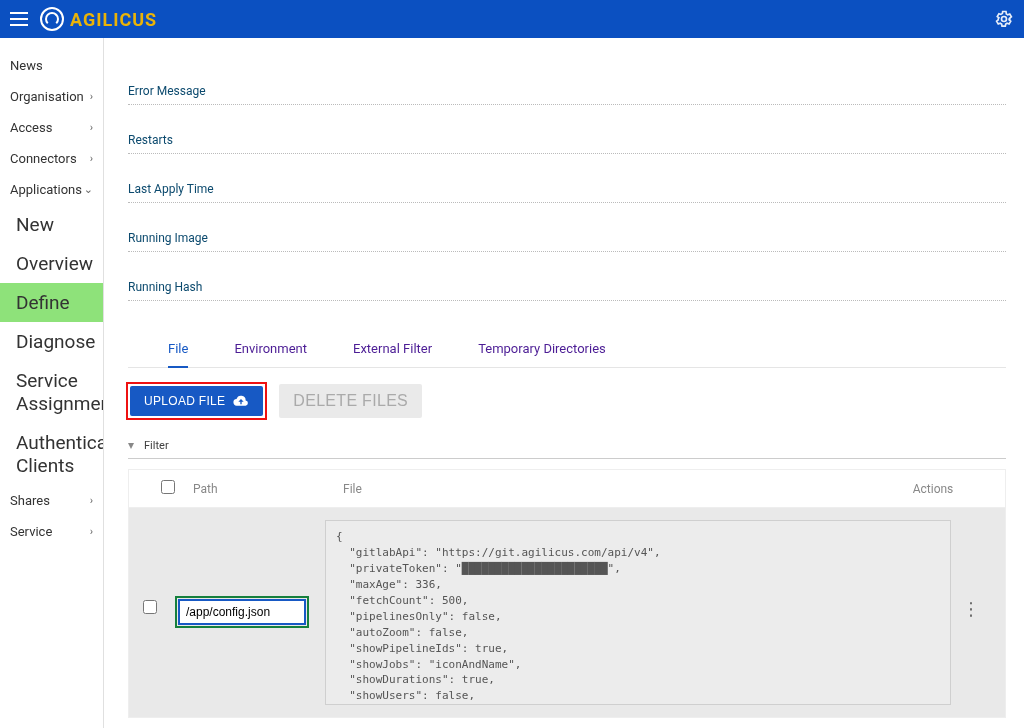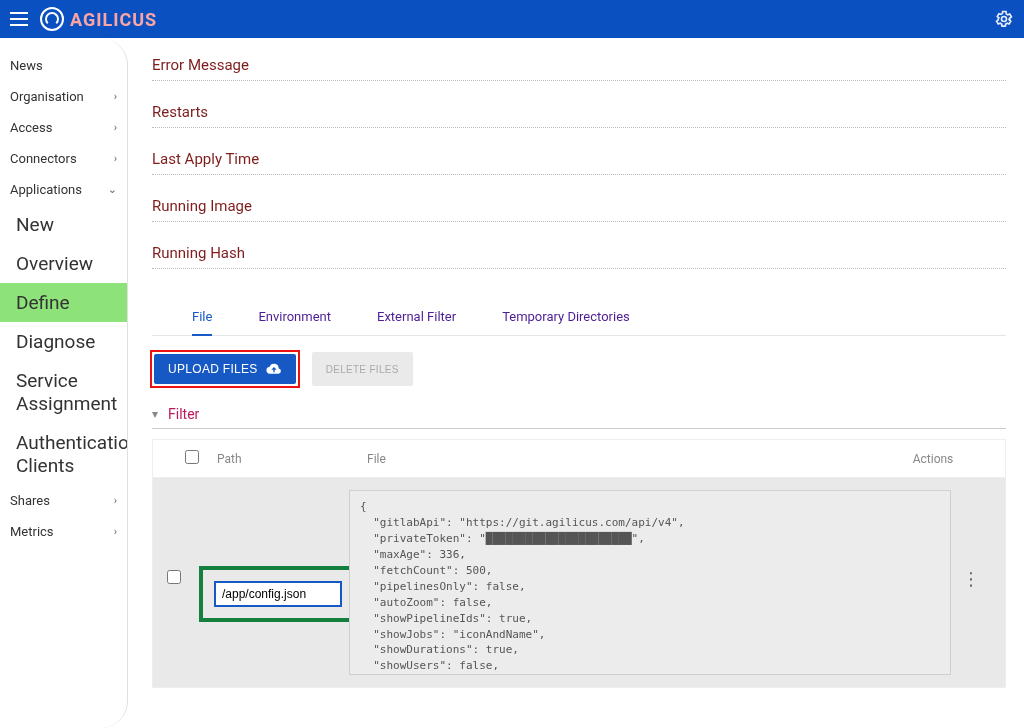--- a/index.html
+++ b/index.html
@@ -1,71 +1,71 @@
 <!DOCTYPE html>
 <html><head>
 <meta charset="utf-8">
 <style>
   * { box-sizing: border-box; margin: 0; padding: 0; }
   body { font-family: Roboto, Arial, sans-serif; font-size: 14px; color: #333; background: #fff; width: 1024px; height: 728px; overflow: hidden; }
 
   
-  .header { height: 38px; background: #0b50c1; display: flex; align-items: center; padding: 0 10px; color: #fca5a5; }
+  .header { height: 38px; background: #0b50c1; display: flex; align-items: center; padding: 0 10px; color: #eab308; }
   .hamburger { width: 18px; height: 14px; display: flex; flex-direction: column; justify-content: space-between; margin-right: 12px; cursor: pointer; }
   .hamburger span { display: block; height: 2px; background: #fff; }
   .logo { display: flex; align-items: center; gap: 6px; font-weight: 700; letter-spacing: 1px; font-size: 18px; }
   .logo-icon { width: 24px; height: 24px; border: 2px solid #fff; border-radius: 50%; position: relative; display:inline-block; }
   .logo-icon::after { content:""; position:absolute; inset:3px; border:2px solid #fff; border-radius:50%; border-bottom-color:transparent; }
   .header-spacer { flex:1; }
   .header-gear { width:20px; height:20px; opacity:0.9; }
 
   
   .wrap { display:flex; height: calc(728px - 38px); }
-  .sidebar { width:128px; border-right:1px solid #e0e0e0; padding-top:12px; font-size:13px; color:#333; overflow-y:auto;border-radius:27px; }
+  .sidebar { width:104px; border-right:1px solid #e0e0e0; padding-top:12px; font-size:13px; color:#333; overflow-y:auto; }
   .side-item { display:flex; align-items:center; justify-content:space-between; padding:8px 10px; cursor:pointer; }
   .side-sub { padding:8px 10px 8px 16px; cursor:pointer; font-size:19px; }
   .side-sub.active { background:#8ee27a; }
   .chev { font-size:11px; color:#666; }
 
   .main { flex:1; padding: 18px 18px 0 24px; overflow-y:auto; }
   .field-group { margin-bottom: 22px; }
-  .field-label { font-size:15px; color:#7f1d1d; margin-bottom:6px; }
+  .field-label { font-size:12px; color:#0c4a6e; margin-bottom:6px;margin-top:28px; }
   .field-underline { border-bottom:1px dotted #bbb; height:1px; width: 100%; }
 
   
   .tabs { margin-top: 30px; display:flex; gap:46px; border-bottom:1px solid #e5e5e5; padding-left:40px; }
   .tab { padding: 10px 0; font-size:13px; color:#4c1d95; cursor:pointer; }
   .tab.active { color:#1759c4; border-bottom:2px solid #1759c4; margin-bottom:-1px; }
 
   
   .actions-row { display:flex; gap:14px; margin:16px 0 16px 0; padding-left:0; }
   .btn-primary { background:#1759c4; color:#fff; border:none; padding:8px 14px; font-size:12px; font-weight:500; letter-spacing:0.3px; display:flex; align-items:center; gap:8px; cursor:pointer; border-radius:2px; }
-  .btn-disabled { background:#eaeaea; color:#aaa; border:none; padding:8px 14px; font-size:10px; font-weight:500; letter-spacing:0.3px; cursor:not-allowed; border-radius:2px; }
+  .btn-disabled { background:#eaeaea; color:#aaa; border:none; padding:8px 14px; font-size:16px; font-weight:500; letter-spacing:0.3px; cursor:not-allowed; border-radius:2px; }
   .highlight-red { outline:2px solid #e11; padding:2px; display:inline-block; }
 
   
   .filter-row { display:flex; align-items:center; gap:10px; border-bottom:1px solid #ccc; padding:4px 0 6px 0; margin-bottom:10px; }
   .filter-icon { color:#888; font-size:12px; }
-  .filter-text { color:#be185d; font-size:14px; }
+  .filter-text { color:#404040; font-size:11px; }
 
   
   .table-head { display:flex; align-items:center; padding:10px 32px; font-size:12px; color:#888; border:1px solid #eee; border-bottom:none; }
   .col-check { width:32px; }
   .col-path { width:150px; }
   .col-file { flex:1; }
   .col-actions { width:70px; text-align:center; padding-right:10px; }
   .chk { width:14px; height:14px; accent-color:#888; }
 
   .table-body { background:#e9e9e9; border:1px solid #eee; padding:12px 14px 12px 14px; display:flex; align-items:flex-start; gap:0; position:relative; }
   .body-check { width:32px; display:flex; align-items:center; padding-top: 80px;}
   .body-path { width:150px; display:flex; align-items:center; padding-top:76px; }
   .body-file { flex:1; }
   .body-actions { width:40px; display:flex; align-items:center; justify-content:center; padding-top:80px; }
   .path-input { width:128px; padding:4px 6px; font-size:12px; border:2px solid #1759c4; background:#fff; outline:none; }
-  .path-highlight { border:4px solid #15803d; padding:11px; display:inline-block; }
+  .path-highlight { border:2px solid #15803d; padding:1px; display:inline-block; }
   .code-box { background:#ececec; border:1px solid #cfcfcf; padding:8px 10px; font-family: 'Consolas', monospace; font-size:11px; color:#555; line-height:1.45; height:185px; overflow-y:scroll; white-space:pre; }
   .dots-vert { font-size:18px; color:#666; cursor:pointer; line-height:1; }
 
 </style>
 </head>
 <body>
 
 <div class="header">
   <div class="hamburger">
       <span></span>
@@ -109,21 +109,21 @@
       <div class="side-sub">Overview</div>
       <div class="side-sub active">Define</div>
       <div class="side-sub">Diagnose</div>
       <div class="side-sub">Service Assignment</div>
       <div class="side-sub">Authentication Clients</div>
     <div class="side-item">
         <span>Shares</span>
         <span class="chev">›</span>
       </div>
     <div class="side-item">
-        <span>Metrics</span>
+        <span>Service</span>
         <span class="chev">›</span>
       </div>
   </div>
 
   <div class="main">
     <div class="field-group">
         <div class="field-label">Error Message</div>
         <div class="field-underline"></div>
       </div>
     <div class="field-group">
@@ -146,21 +146,21 @@
     <div class="tabs">
       <div class="tab active">File</div>
       <div class="tab">Environment</div>
       <div class="tab">External Filter</div>
       <div class="tab">Temporary Directories</div>
     </div>
 
     <div class="actions-row">
       <span class="highlight-red">
         <button class="btn-primary">
-          <span>UPLOAD FILES</span>
+          <span>UPLOAD FILE</span>
           <svg width="16" height="12" viewBox="0 0 24 18">
               <path fill="#fff" d="M19 8.1A7 7 0 0 0 5.3 6 5 5 0 0 0 6 16h13a4 4 0 0 0 0-7.9zM13 10v4h-2v-4H8l4-4 4 4h-3z"></path>
             </svg>
         </button>
       </span>
       <button class="btn-disabled">DELETE FILES</button>
     </div>
 
     <div class="filter-row">
       <span class="filter-icon">▾</span>

